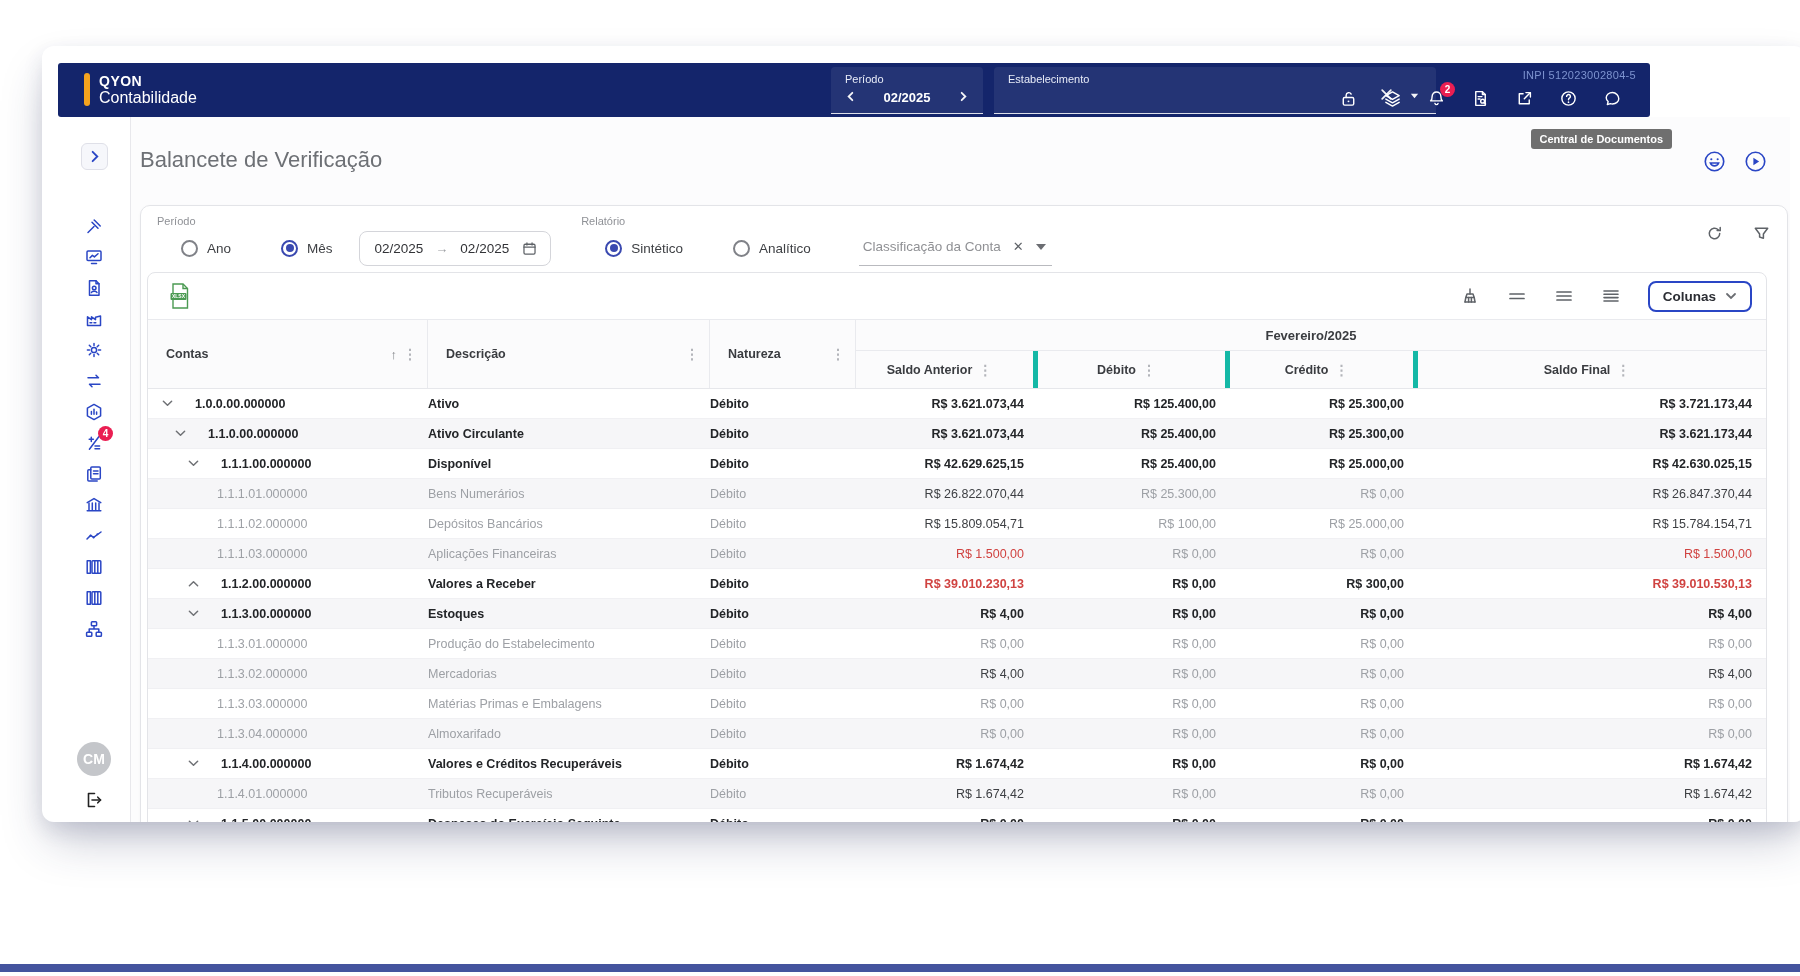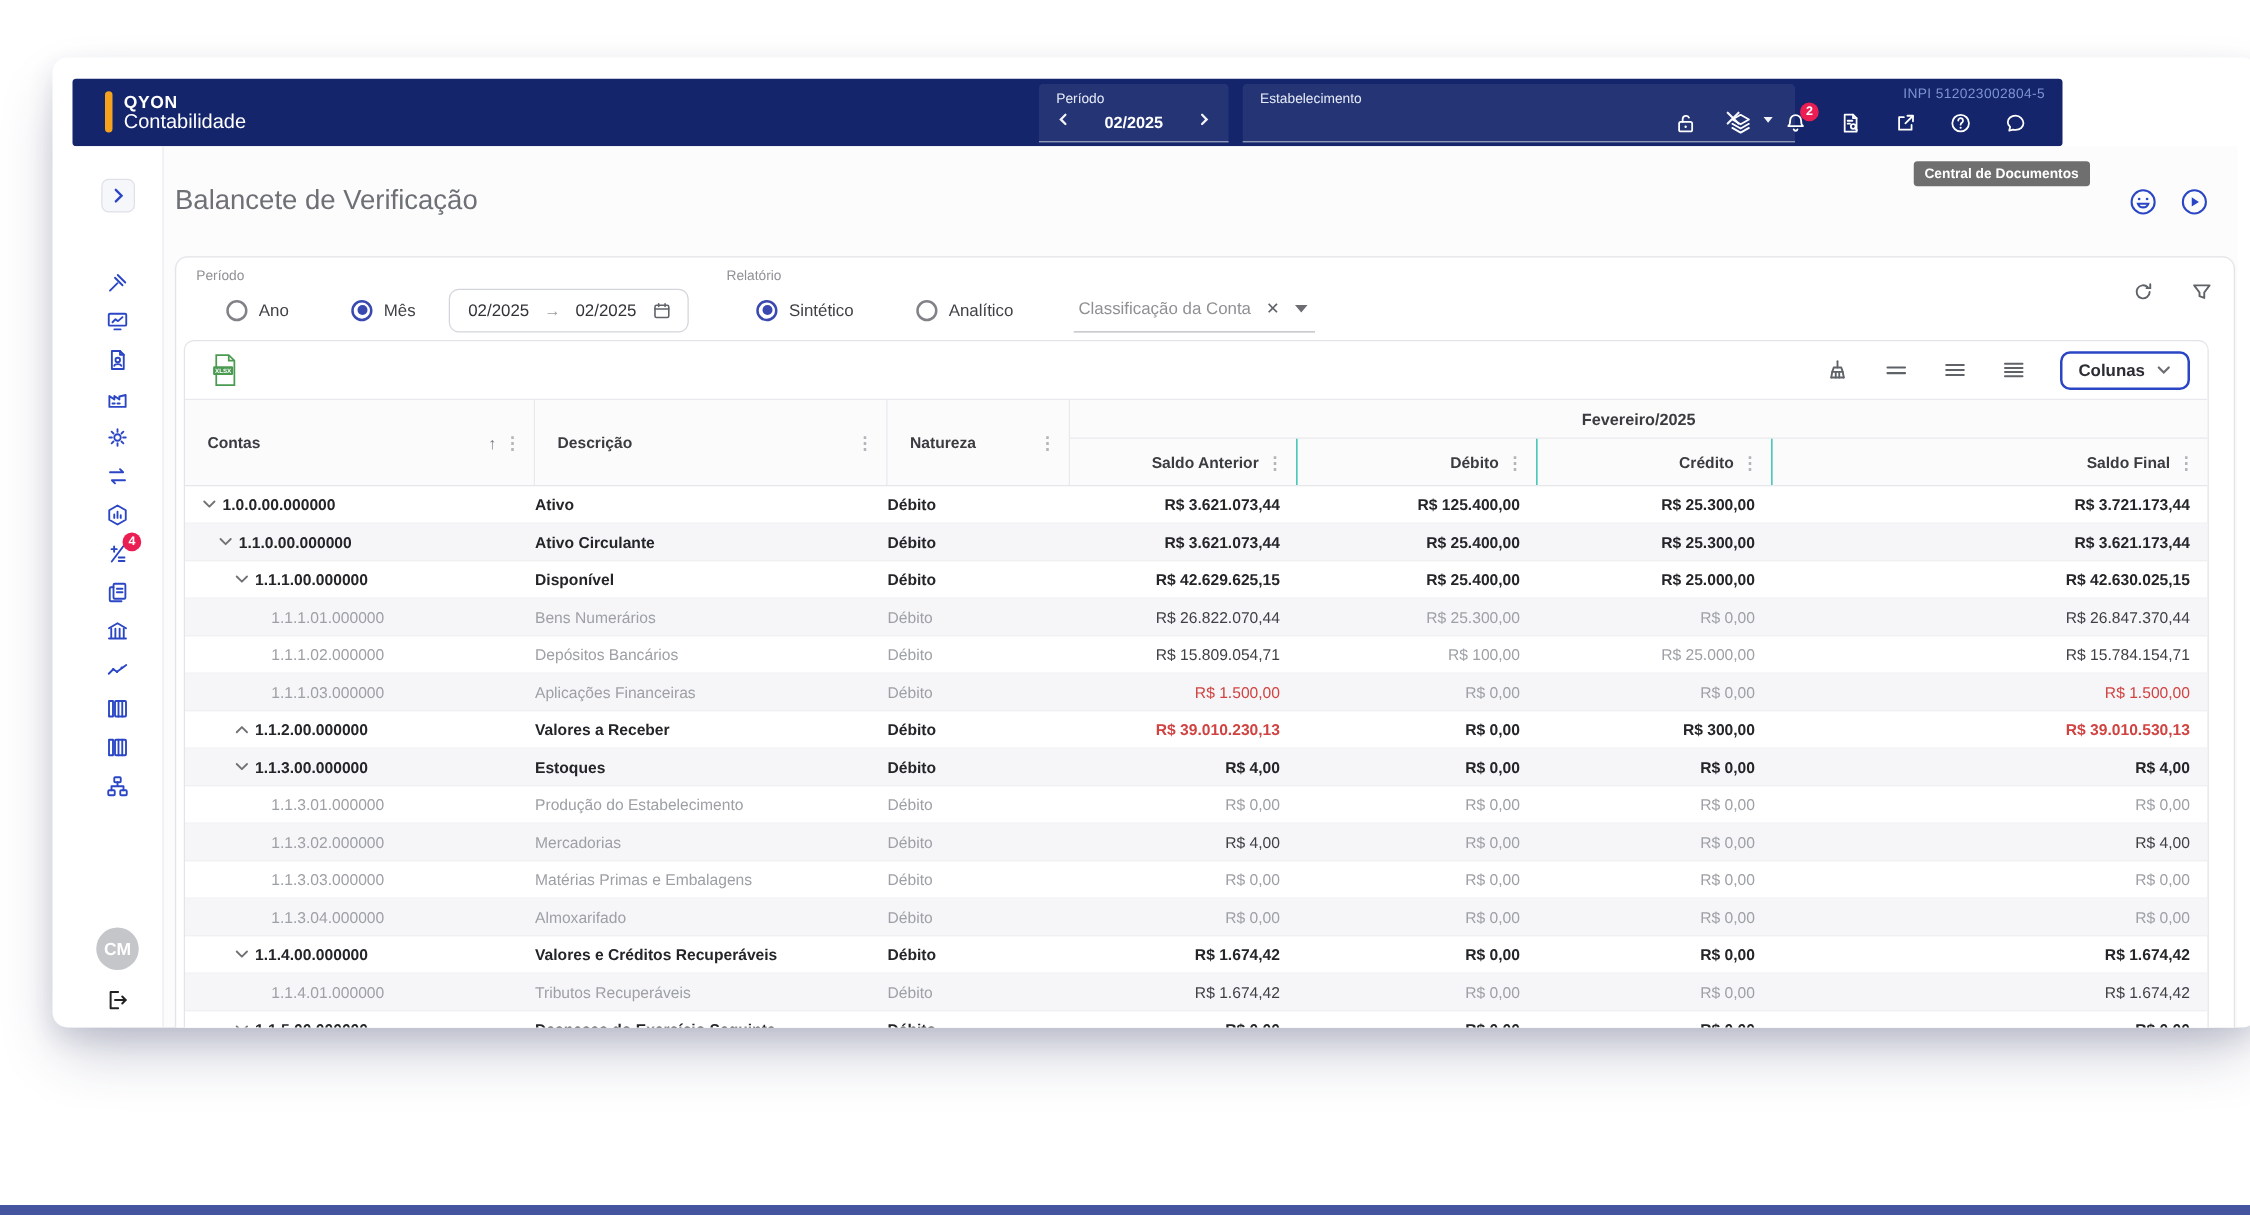--- a/index.html
+++ b/index.html
@@ -88,35 +88,35 @@
   .xlsx{width:24px;height:28px;cursor:pointer;}
   .ttools{margin-left:auto;display:flex;align-items:center;gap:27px;color:var(--mid);}
   .ttools .tbico{width:20px;height:20px;cursor:pointer;}
   .ttools svg{width:20px;height:20px;}
   .colunas-btn{display:flex;align-items:center;gap:9px;border:2px solid var(--blue);border-radius:8px;background:#fff;
     padding:6px 13px;font-size:13.5px;font-weight:600;color:#2b2d33;cursor:pointer;}
   .colunas-btn svg{width:12px;height:12px;color:#6b6d72;}
 
   .grid{display:grid;grid-template-columns:280px 282px 146px 182px 192px 188px 1fr;}
   .thead{background:#fbfbfc;border-bottom:1px solid #e6e7eb;}
-  .thead .hc{display:flex;align-items:center;font-size:12.5px;font-weight:bold;color:#3a3c40;}
+  .thead .hc{display:flex;align-items:center;font-size:12.5px;font-weight:bold;color:#3a3c40;justify-content:center;}
   .hc-main{grid-row:1/3;border-right:1px solid #e9eaee;padding:0 8px 0 18px;height:68px;}
   .hc-main .spacer{flex:1;}
   .sortarrow{color:#7f8186;font-size:13px;margin-right:4px;}
   .kebab{color:#b3b5ba;font-size:14px;cursor:pointer;line-height:1;padding:0 2px;}
   .hc-group{grid-column:4/8;display:flex;align-items:center;justify-content:center;height:31px;
     border-bottom:1px solid #e9eaee;font-size:13px;font-weight:bold;color:#3a3c40;}
-  .hc-sub{height:37px;display:flex;align-items:center;justify-content:flex-end;padding-right:8px;border-right:1px solid #14b8a6;}
+  .hc-sub{height:37px;display:flex;align-items:center;justify-content:flex-end;padding-right:8px;border-right:5px solid #14b8a6;}
   .hc-sub:last-child,.hc-main:nth-child(3){border-right:1px solid #e9eaee;}
   .hc-sub .lbl{margin-right:4px;}
 
   .trow{height:30px;border-bottom:1px solid #f0f0f3;font-size:12.5px;}
   .trow.stripe{background:var(--stripe);}
   .trow>div{display:flex;align-items:center;}
-  .cell-contas{gap:5px;text-align:right;}
+  .cell-contas{gap:22px;text-align:right;}
   .chev{width:11px;height:11px;color:#6f7175;flex:0 0 11px;}
   .chev svg{width:11px;height:11px;display:block;}
   .cell-num{justify-content:flex-end;padding-right:14px;}
   .trow .code,.trow .desc,.trow .nat{color:var(--gray);}
   .trow.boldrow .code,.trow.boldrow .desc,.trow.boldrow .nat{color:#232528;font-weight:bold;}
   .v-b{color:#232528;font-weight:bold;}
   .v-d{color:#3e4044;font-weight:500;}
   .v-g{color:var(--gray);}
   .v-r{color:var(--red);}
   .v-rb{color:var(--red);font-weight:bold;}

